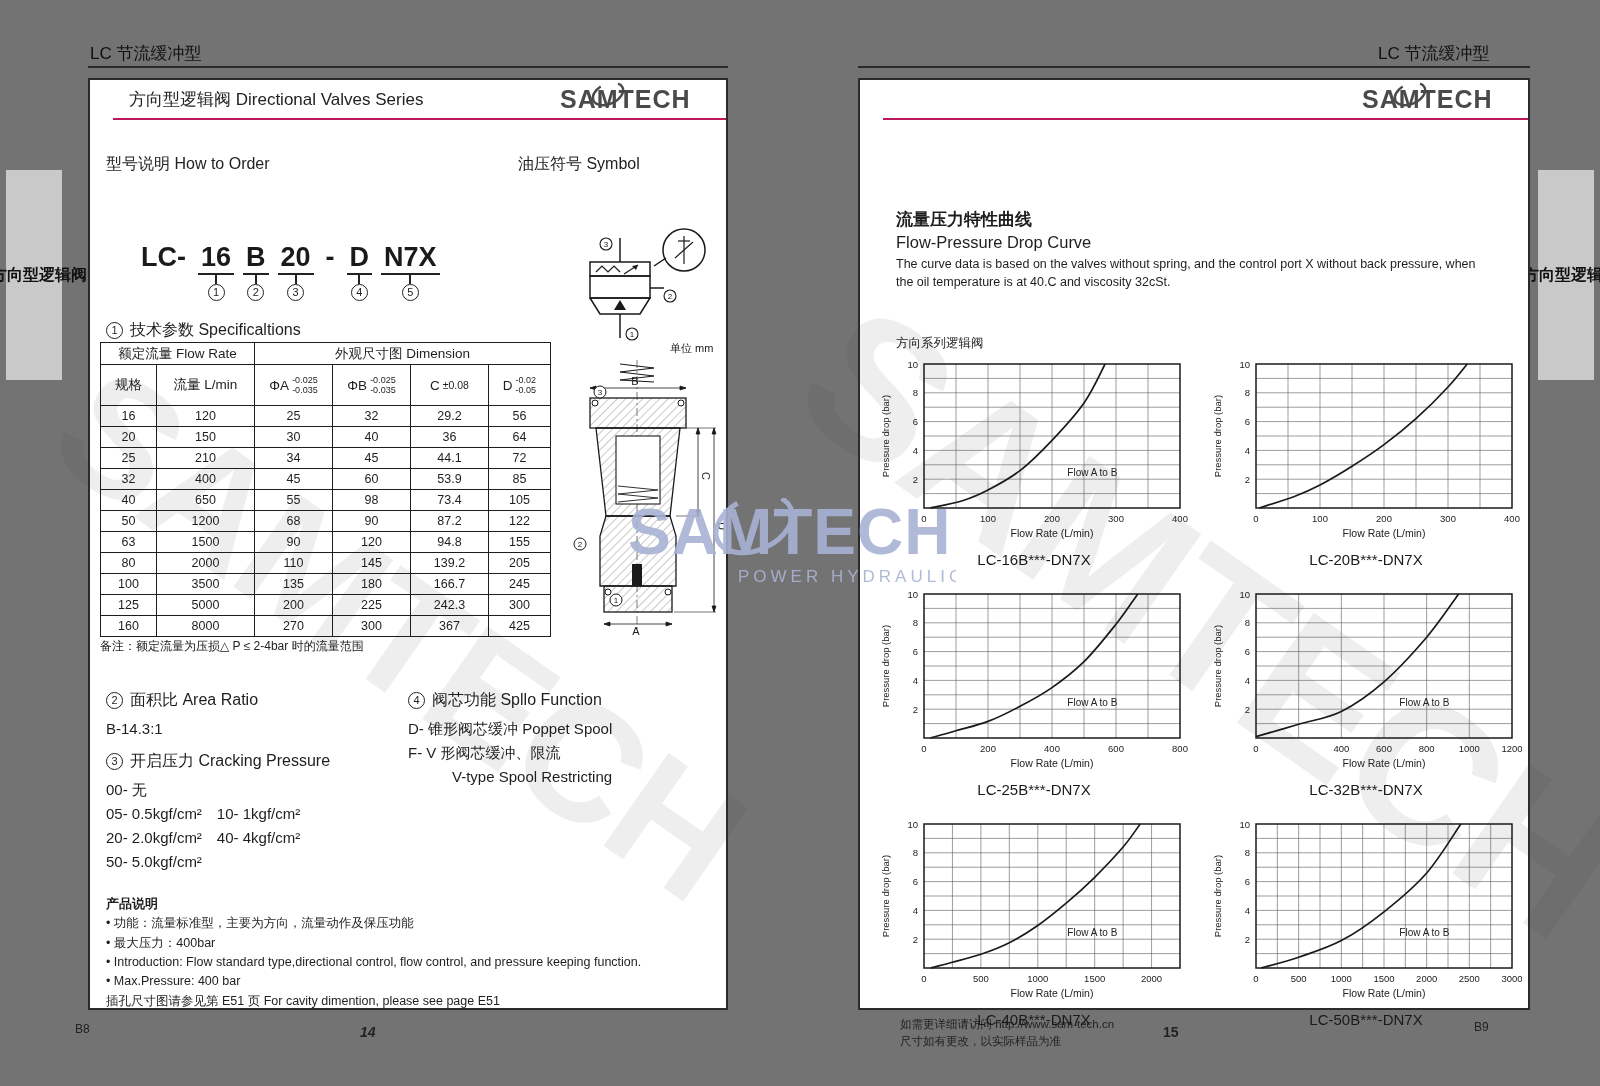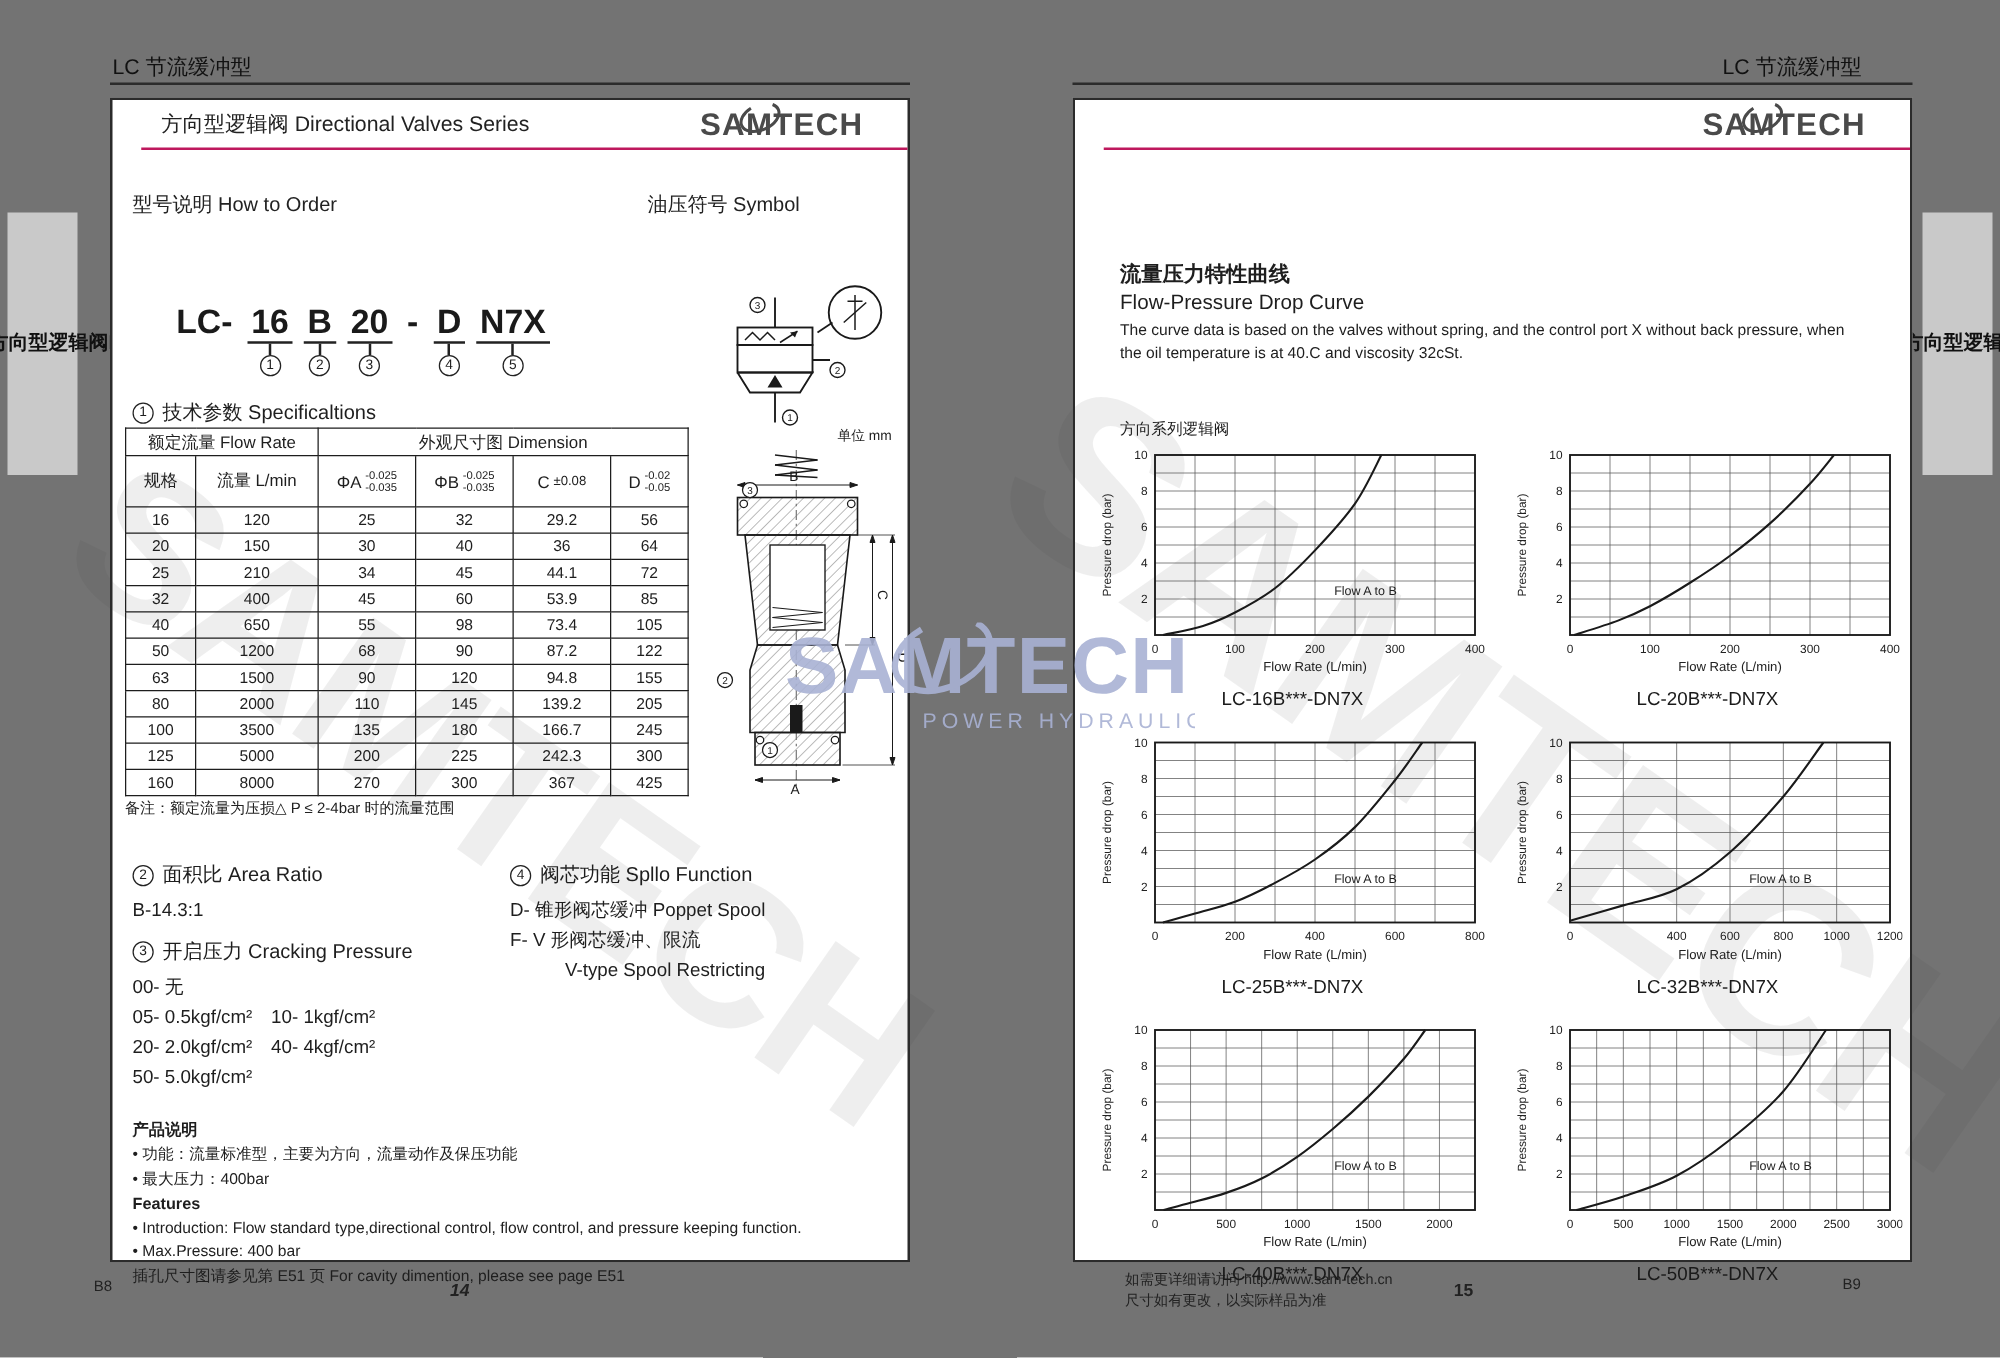--- a/index.html
+++ b/index.html
@@ -436,21 +436,20 @@
           </div>
         <div class="opt-line indent2">V-type Spool Restricting</div>
       </div>
 
       <div id="product">
         <div class="bold">产品说明</div>
         <div>
             <div class="prod-line">• 功能：流量标准型，主要为方向，流量动作及保压功能</div>
             <div class="prod-line">• 最大压力：400bar</div>
           </div>
-        <div class="bold">Features</div>
         <div>
             <div class="prod-line">• Introduction: Flow standard type,directional control, flow control, and pressure keeping function.</div>
             <div class="prod-line">• Max.Pressure: 400 bar</div>
           </div>
         <div>插孔尺寸图请参见第 E51 页 For cavity dimention, please see page E51</div>
       </div>
     </div>
   </div>
 
   <div class="page" id="right-page">

